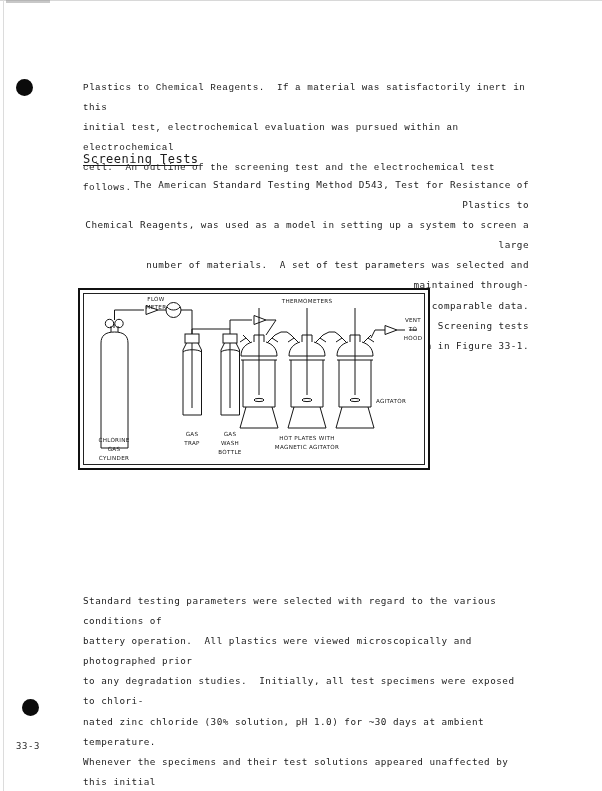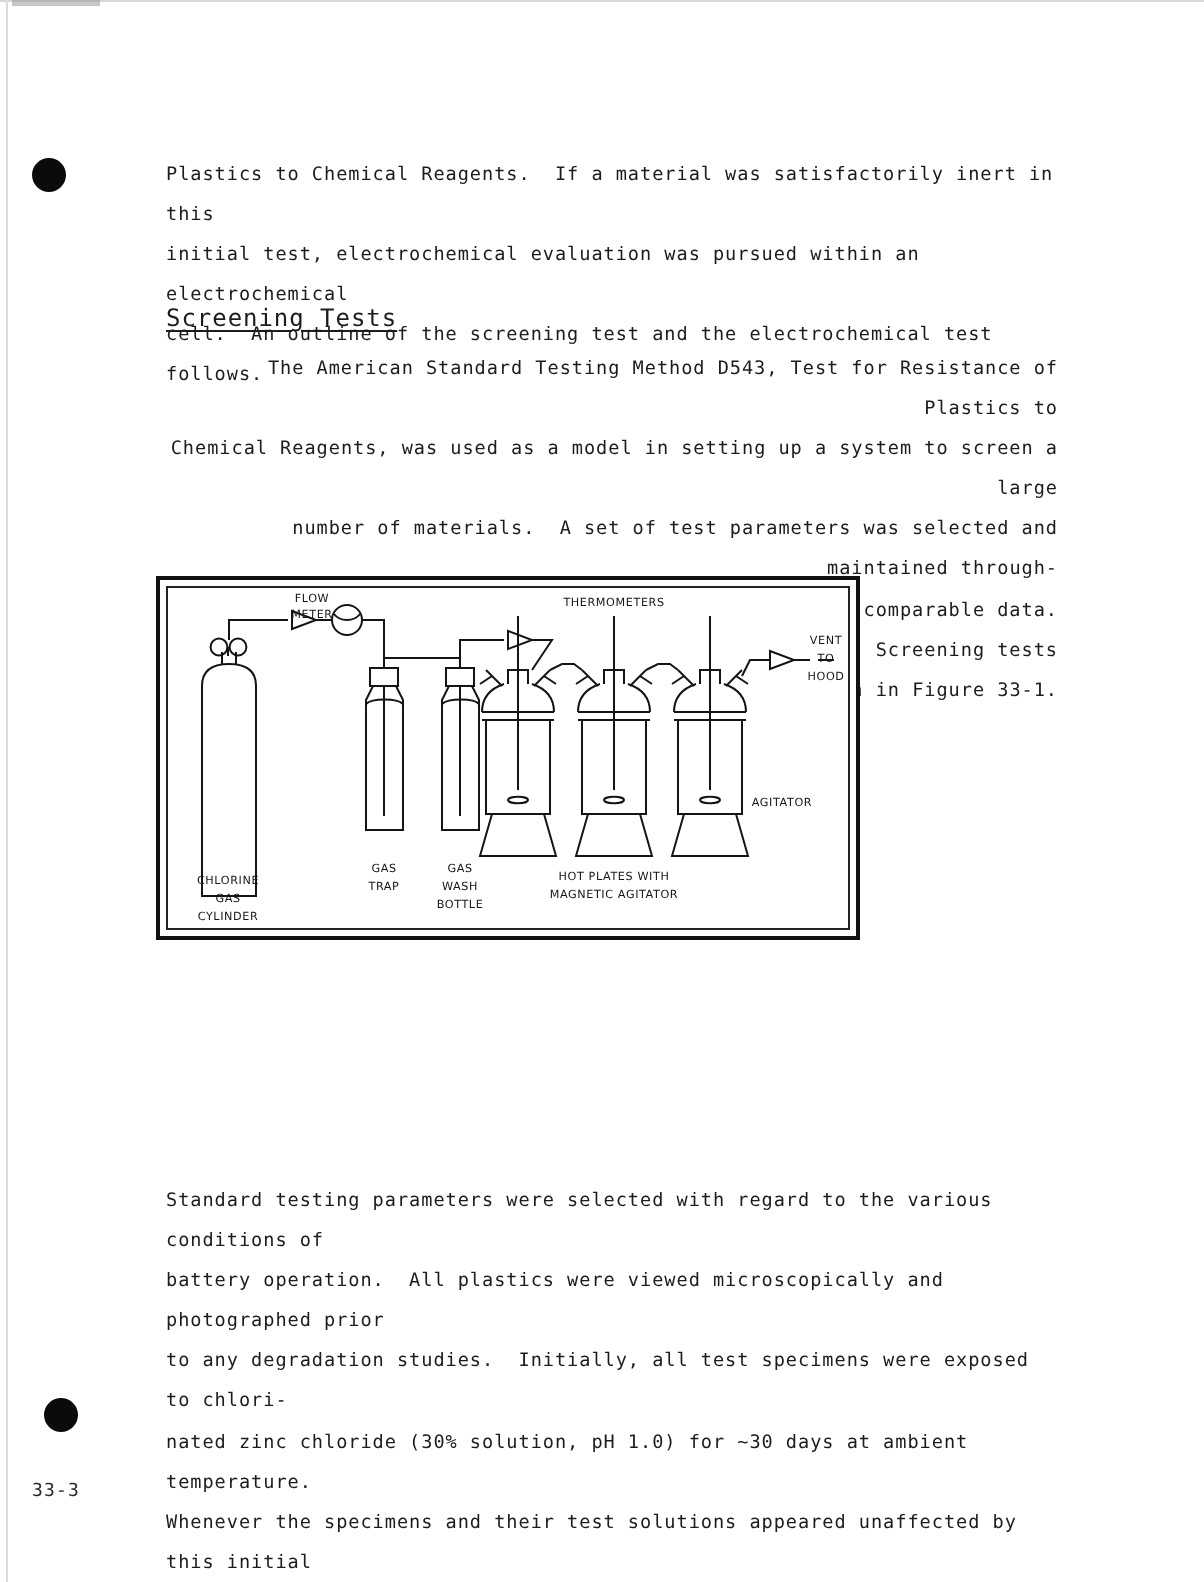--- a/index.html
+++ b/index.html
@@ -50,21 +50,21 @@
   .body-text {
     position: absolute;
     left: 83px;
     width: 446px;
     font-size: 9.3px;
     line-height: 20.1px;
     color: #1c1c1c;
     letter-spacing: .48px;
     white-space: pre-wrap;
   }
-  #para-intro { top: 78px; }
+  #para-intro { top: 78px; font-family: Liberation Mono, monospace; }
   #section-heading {
     position: absolute;
     left: 83px;
     top: 149px;
     font-size: 12px;
     line-height: 20.1px;
     letter-spacing: .48px;
     color: #1c1c1c;
     text-decoration: underline;
     text-underline-offset: 2px;

